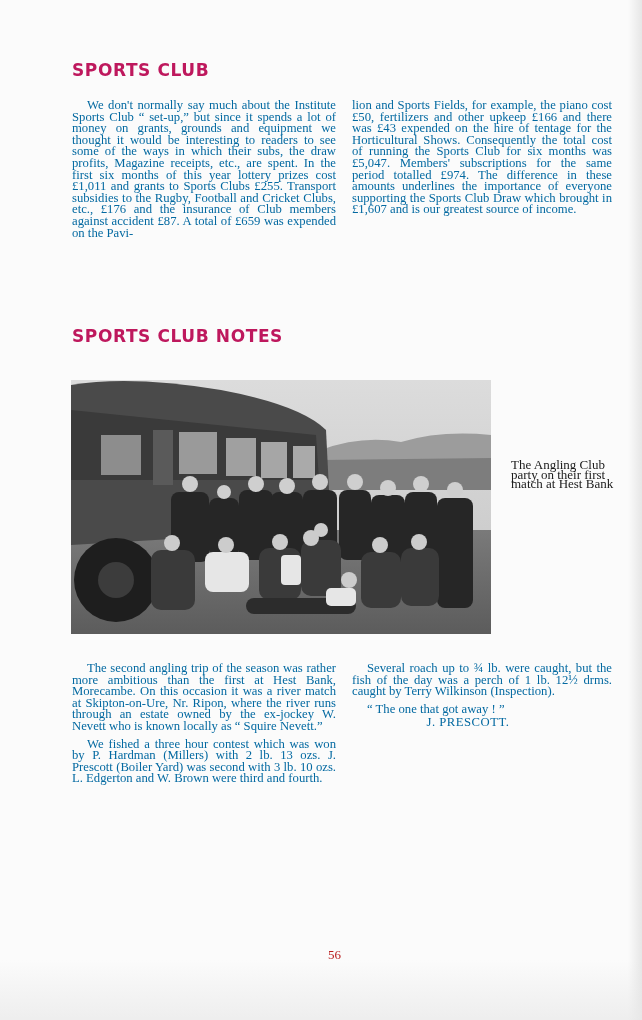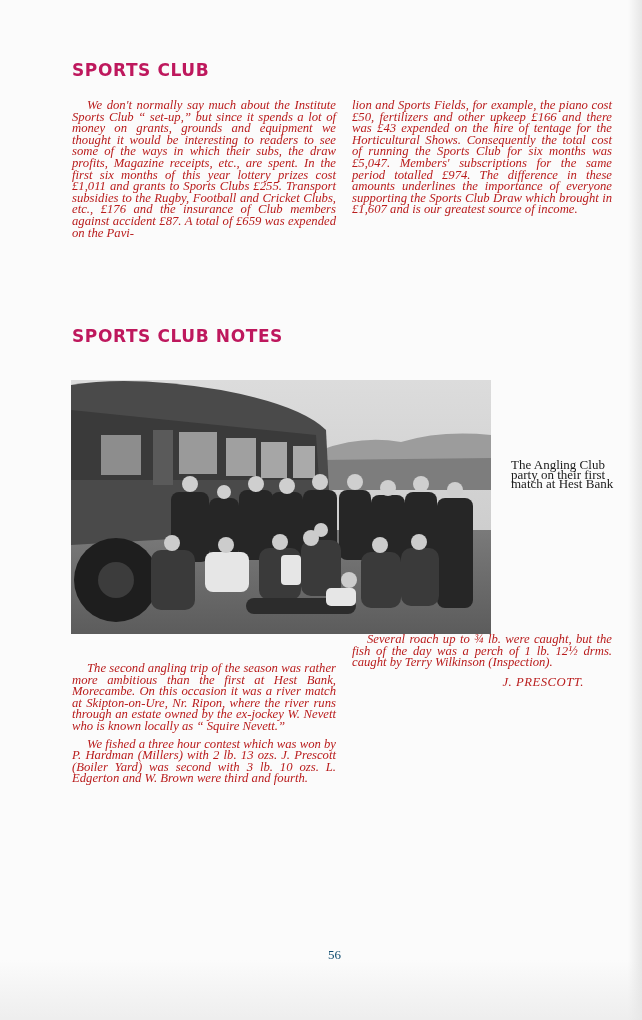--- a/index.html
+++ b/index.html
@@ -34,38 +34,37 @@
       letter-spacing: 0.6px;
       color: #be185d;
       margin: 0;
     }
     .col {
       position: absolute;
       font-family: "Liberation Serif", serif;
       font-size: 12.7px;
       line-height: 11.6px;
       text-align: justify;
-      color: #b91c1c;
-      font-style: italic;
+      color: #0369a1;
     }
     .col p {
       margin: 0 0 6px 0;
       text-indent: 15px;
     }
     .col p.noindent { text-indent: 0; }
     .col p.tight { margin-bottom: 0; }
     .quote {
       text-indent: 15px;
     }
     .signature {
-      text-align: right;
+      text-align: center;
       font-weight: normal;
       letter-spacing: 0.5px;
       padding-right: 28px;
-      margin-top: 8px;
+      margin-top: 2px;
     }
     .photo {
       position: absolute;
       left: 71px;
       top: 380px;
       width: 420px;
       height: 254px;
       overflow: hidden;
       background: linear-gradient(to bottom, #d6d6d6 0%, #cfcfcf 30%, #8a8a8a 55%, #6e6e6e 75%, #5a5a5a 100%);
     }
@@ -78,21 +77,21 @@
       font-size: 13px;
       line-height: 9.6px;
       color: #1a1a1a;
     }
     .page-number {
       position: absolute;
       left: 328px;
       top: 947px;
       font-family: "Liberation Serif", serif;
       font-size: 13px;
-      color: #0c4a6e;
+      color: #b91c1c;
     }
   </style>
 </head>
 <body>
 
 <div class="page-shadow-right"></div>
 <div class="page-shadow-bottom"></div>
 
 <h2 class="heading" style="left:72px; top:60px;">SPORTS CLUB</h2>
 
@@ -188,18 +187,19 @@
   </svg>
 </div>
 
 <div class="caption">The Angling Club party on their first match at Hest Bank</div>
 
 <div class="col" style="left:72px; top:663px; width:264px;">
   <p>The second angling trip of the season was rather more ambitious than the first at Hest Bank, Morecambe.  On this occasion it was a river match at Skipton-on-Ure, Nr. Ripon, where the river runs through an estate owned by the ex-jockey W. Nevett who is known locally as “ Squire Nevett.”</p>
   <p class="tight">We fished a three hour contest which was won by P. Hardman (Millers) with 2 lb. 13 ozs.  J. Prescott (Boiler Yard) was second with 3 lb. 10 ozs.  L. Edgerton and W. Brown were third and fourth.</p>
 </div>
 
-<div class="col" style="left:352px; top:634px; width:260px;">
+<div class="col" style="left:352px; top:663px; width:260px;">
   <p>Several roach up to ¾ lb. were caught, but the fish of the day was a perch of 1 lb. 12½ drms. caught by Terry Wilkinson (Inspection).</p>
+  <div class="quote" style="margin-top:4px;">“ The one that got away ! ”</div>
   <div class="signature">J. PRESCOTT.</div>
 </div>
 
 <div class="page-number">56</div>
 
 </body></html>

